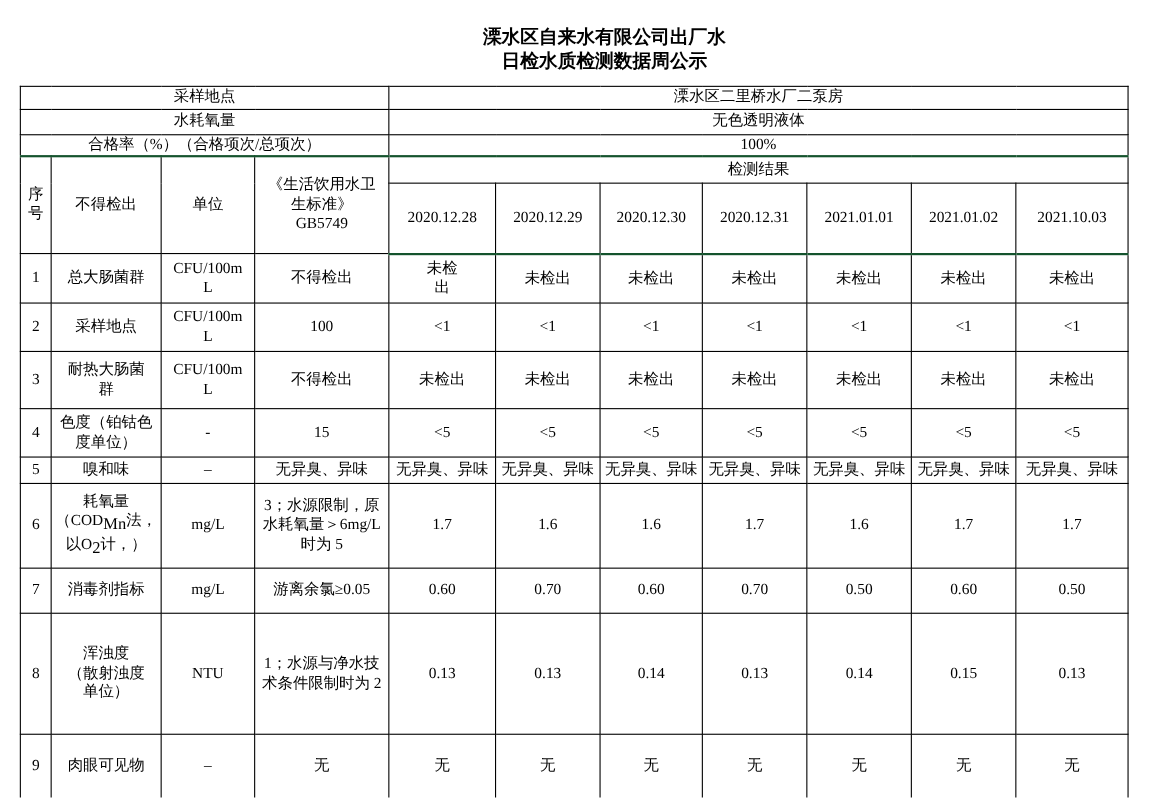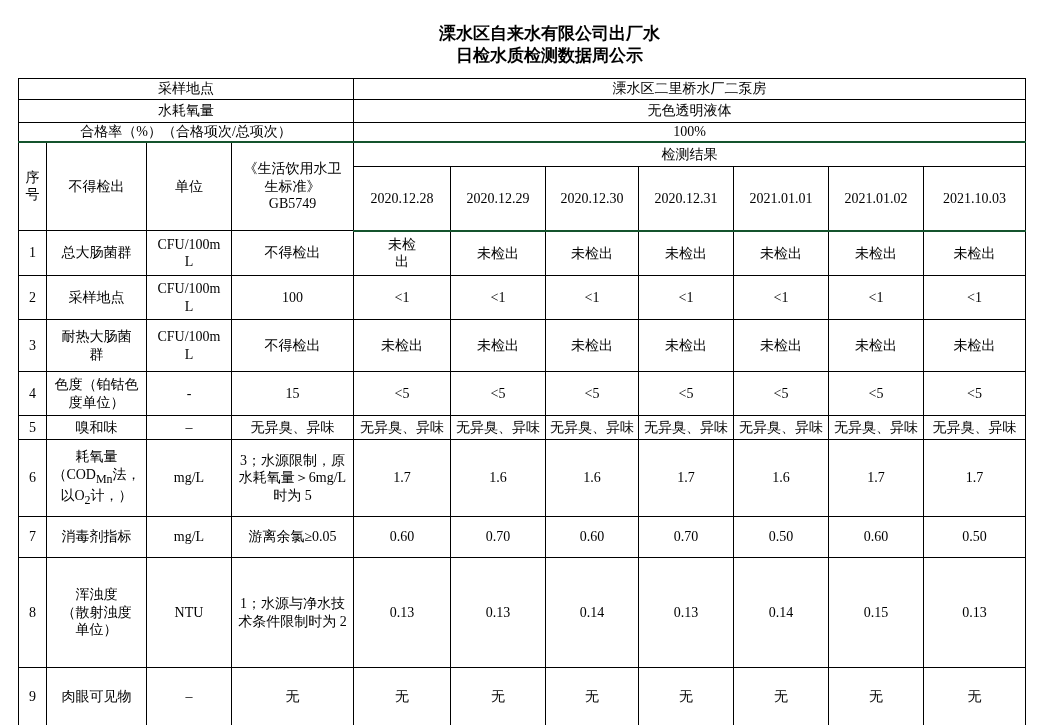--- a/index.html
+++ b/index.html
@@ -30,21 +30,21 @@
     text-align: center;
     vertical-align: middle;
     font-size: 14px;
     font-weight: normal;
     padding: 0 2px;
     white-space: pre-line;
     overflow: hidden;
     line-height: 1.25;
   }
   tr.hb > td, tr.hb > th { border-bottom: 2px solid #14532d; }
-  td sub, th sub { font-size: 12px; text-align: center; }
+  td sub, th sub { font-size: 15px; text-align: center; }
   .c-seq      { width: 28px; }
   .c-item     { width: 100px; }
   .c-unit     { width: 85px; }
   .c-standard { width: 122px; }
   .c-d0 { width: 97px; }
   .c-d1 { width: 95px; }
   .c-d2 { width: 93px; }
   .c-d3 { width: 95px; }
   .c-d4 { width: 95px; }
   .c-d5 { width: 95px; }

